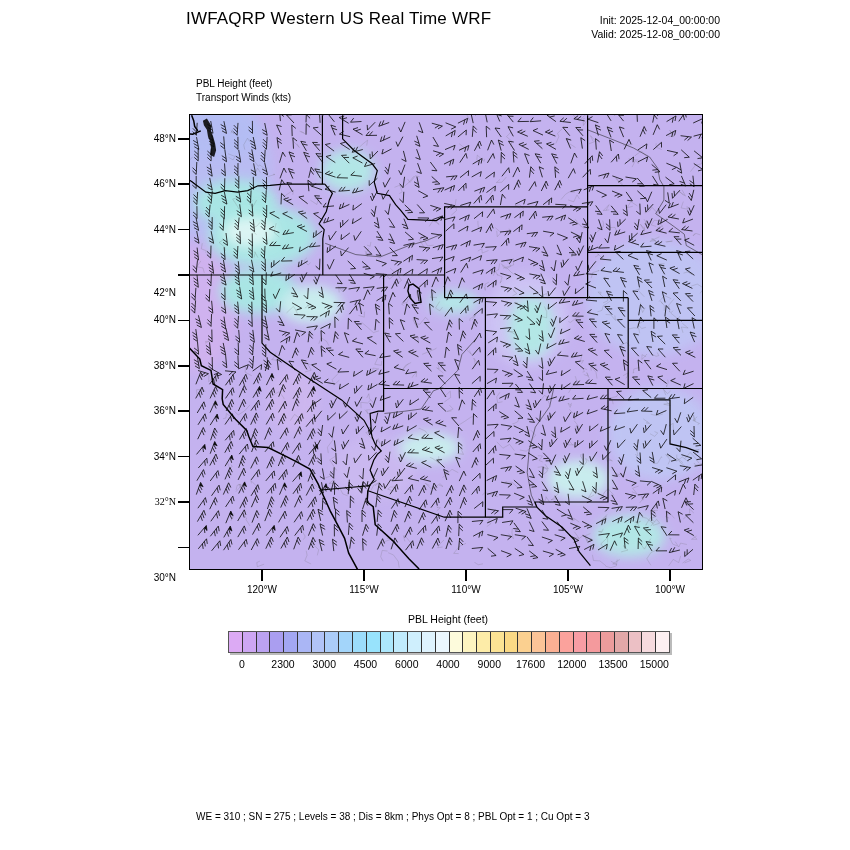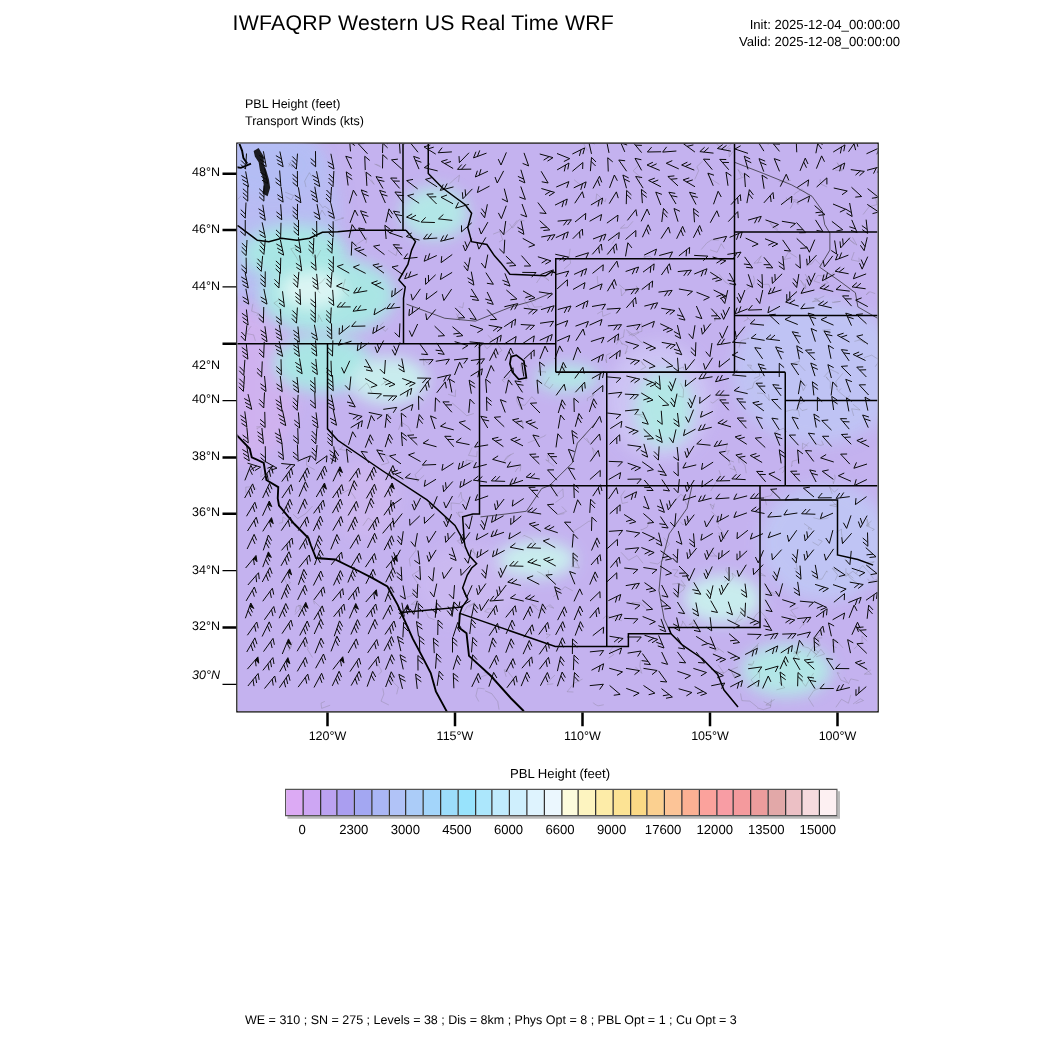--- a/index.html
+++ b/index.html
@@ -1584,23 +1584,23 @@
     <div class="abs lat-label" style="top: 287px;">42°N</div>
     <div class="abs lat-tick" style="top: 319.685px;"></div>
     <div class="abs lat-label" style="top: 314.435px;">40°N</div>
     <div class="abs lat-tick" style="top: 365.085px;"></div>
     <div class="abs lat-label" style="top: 359.835px;">38°N</div>
     <div class="abs lat-tick" style="top: 410.485px;"></div>
     <div class="abs lat-label" style="top: 405.235px;">36°N</div>
     <div class="abs lat-tick" style="top: 455.885px;"></div>
     <div class="abs lat-label" style="top: 450.635px;">34°N</div>
     <div class="abs lat-tick" style="top: 501.285px;"></div>
-    <div class="abs lat-label" style="top: 496.035px;">32°N</div>
+    <div class="abs lat-label" style="top: 496.035px; font-family: Liberation Serif, serif;">32°N</div>
     <div class="abs lat-tick" style="top: 546.685px;"></div>
-    <div class="abs lat-label" style="top: 535px; font-style: italic;">30°N</div>
+    <div class="abs lat-label" style="top: 572px;">30°N</div>
     <div class="abs lon-tick" style="left: 261.256px;"></div>
     <div class="abs lon-label" style="left: 237.006px;">120°W</div>
     <div class="abs lon-tick" style="left: 363.248px;"></div>
     <div class="abs lon-label" style="left: 338.998px;">115°W</div>
     <div class="abs lon-tick" style="left: 465.24px;"></div>
     <div class="abs lon-label" style="left: 440.99px;">110°W</div>
     <div class="abs lon-tick" style="left: 567.232px;"></div>
     <div class="abs lon-label" style="left: 542.982px;">105°W</div>
     <div class="abs lon-tick" style="left: 669.225px;"></div>
     <div class="abs lon-label" style="left: 644.975px;">100°W</div>
@@ -1640,21 +1640,21 @@
     <div class="cb-cell" style="background: rgb(236, 192, 197);"></div>
     <div class="cb-cell" style="background: rgb(246, 218, 222);"></div>
     <div class="cb-cell" style="background: rgb(253, 240, 242);"></div>
   </div>
 <div class="abs" id="colorbar-labels">
     <span class="cb-label" style="left: 13.8px;">0</span>
     <span class="cb-label" style="left: 55px;">2300</span>
     <span class="cb-label" style="left: 96.3px;">3000</span>
     <span class="cb-label" style="left: 137.5px;">4500</span>
     <span class="cb-label" style="left: 178.8px;">6000</span>
-    <span class="cb-label" style="left: 220px;">6600</span>
+    <span class="cb-label" style="left: 220px;">4000</span>
     <span class="cb-label" style="left: 261.3px;">9000</span>
     <span class="cb-label" style="left: 302.5px;">17600</span>
     <span class="cb-label" style="left: 343.8px;">12000</span>
     <span class="cb-label" style="left: 385px;">13500</span>
     <span class="cb-label" style="left: 426.3px;">15000</span>
   </div>
 
 <div class="abs" id="footer">
   <div>WE = 310 ; SN = 275 ; Levels = 38 ; Dis = 8km ; Phys Opt = 8 ; PBL Opt = 1 ; Cu Opt = 3</div>
 </div>

